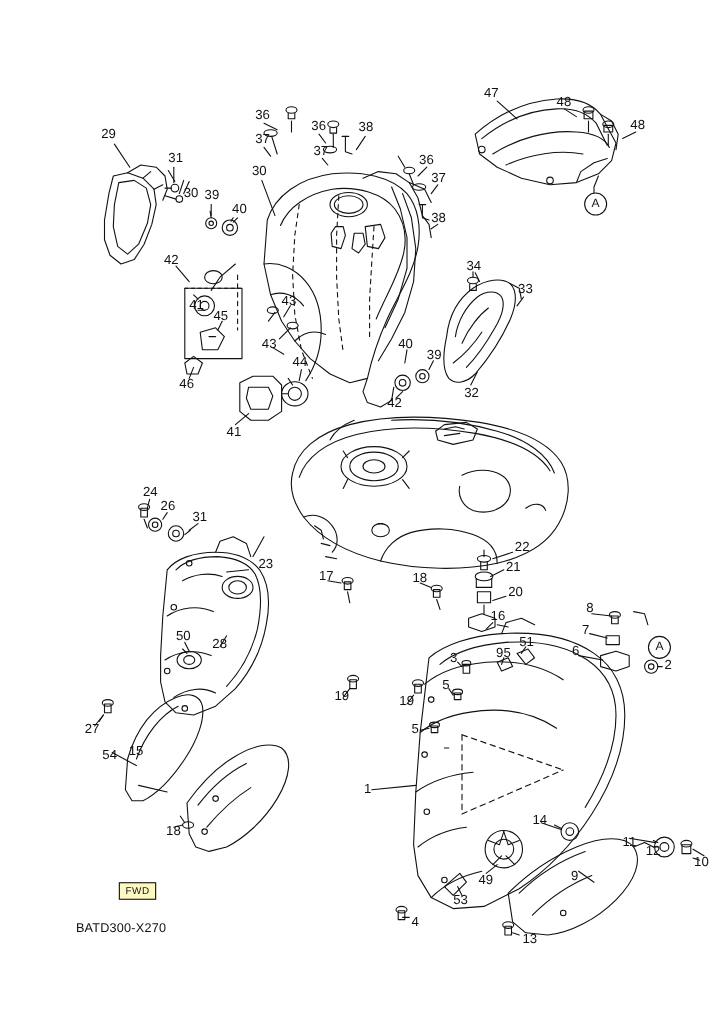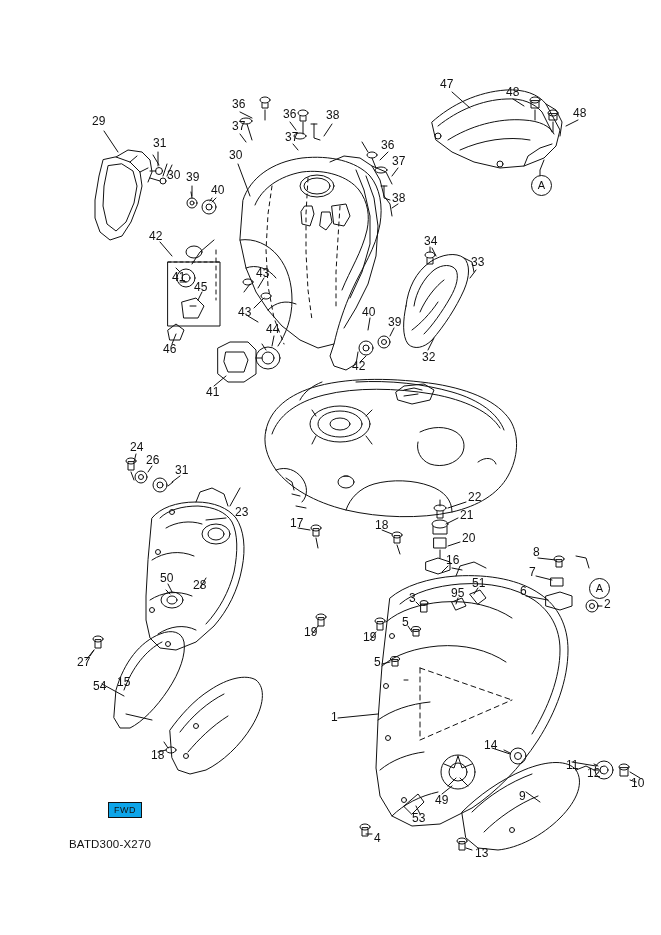--- a/index.html
+++ b/index.html
@@ -40,21 +40,21 @@
     color: #111111;
     letter-spacing: 0.2px;
   }
   .fwd-box {
     position: absolute;
     border: 1px solid #111111;
     font-size: 9px;
     letter-spacing: 0.5px;
     color: #111111;
     padding: 2px 5px 2px 5px;
-    background: #0ea5e9;
+    background: #fef9c3;
   }
   .circle-ref {
     position: absolute;
     width: 19px;
     height: 19px;
     border: 1px solid #111111;
     border-radius: 50%;
     font-size: 11px;
     color: #111111;
     text-align: center;

